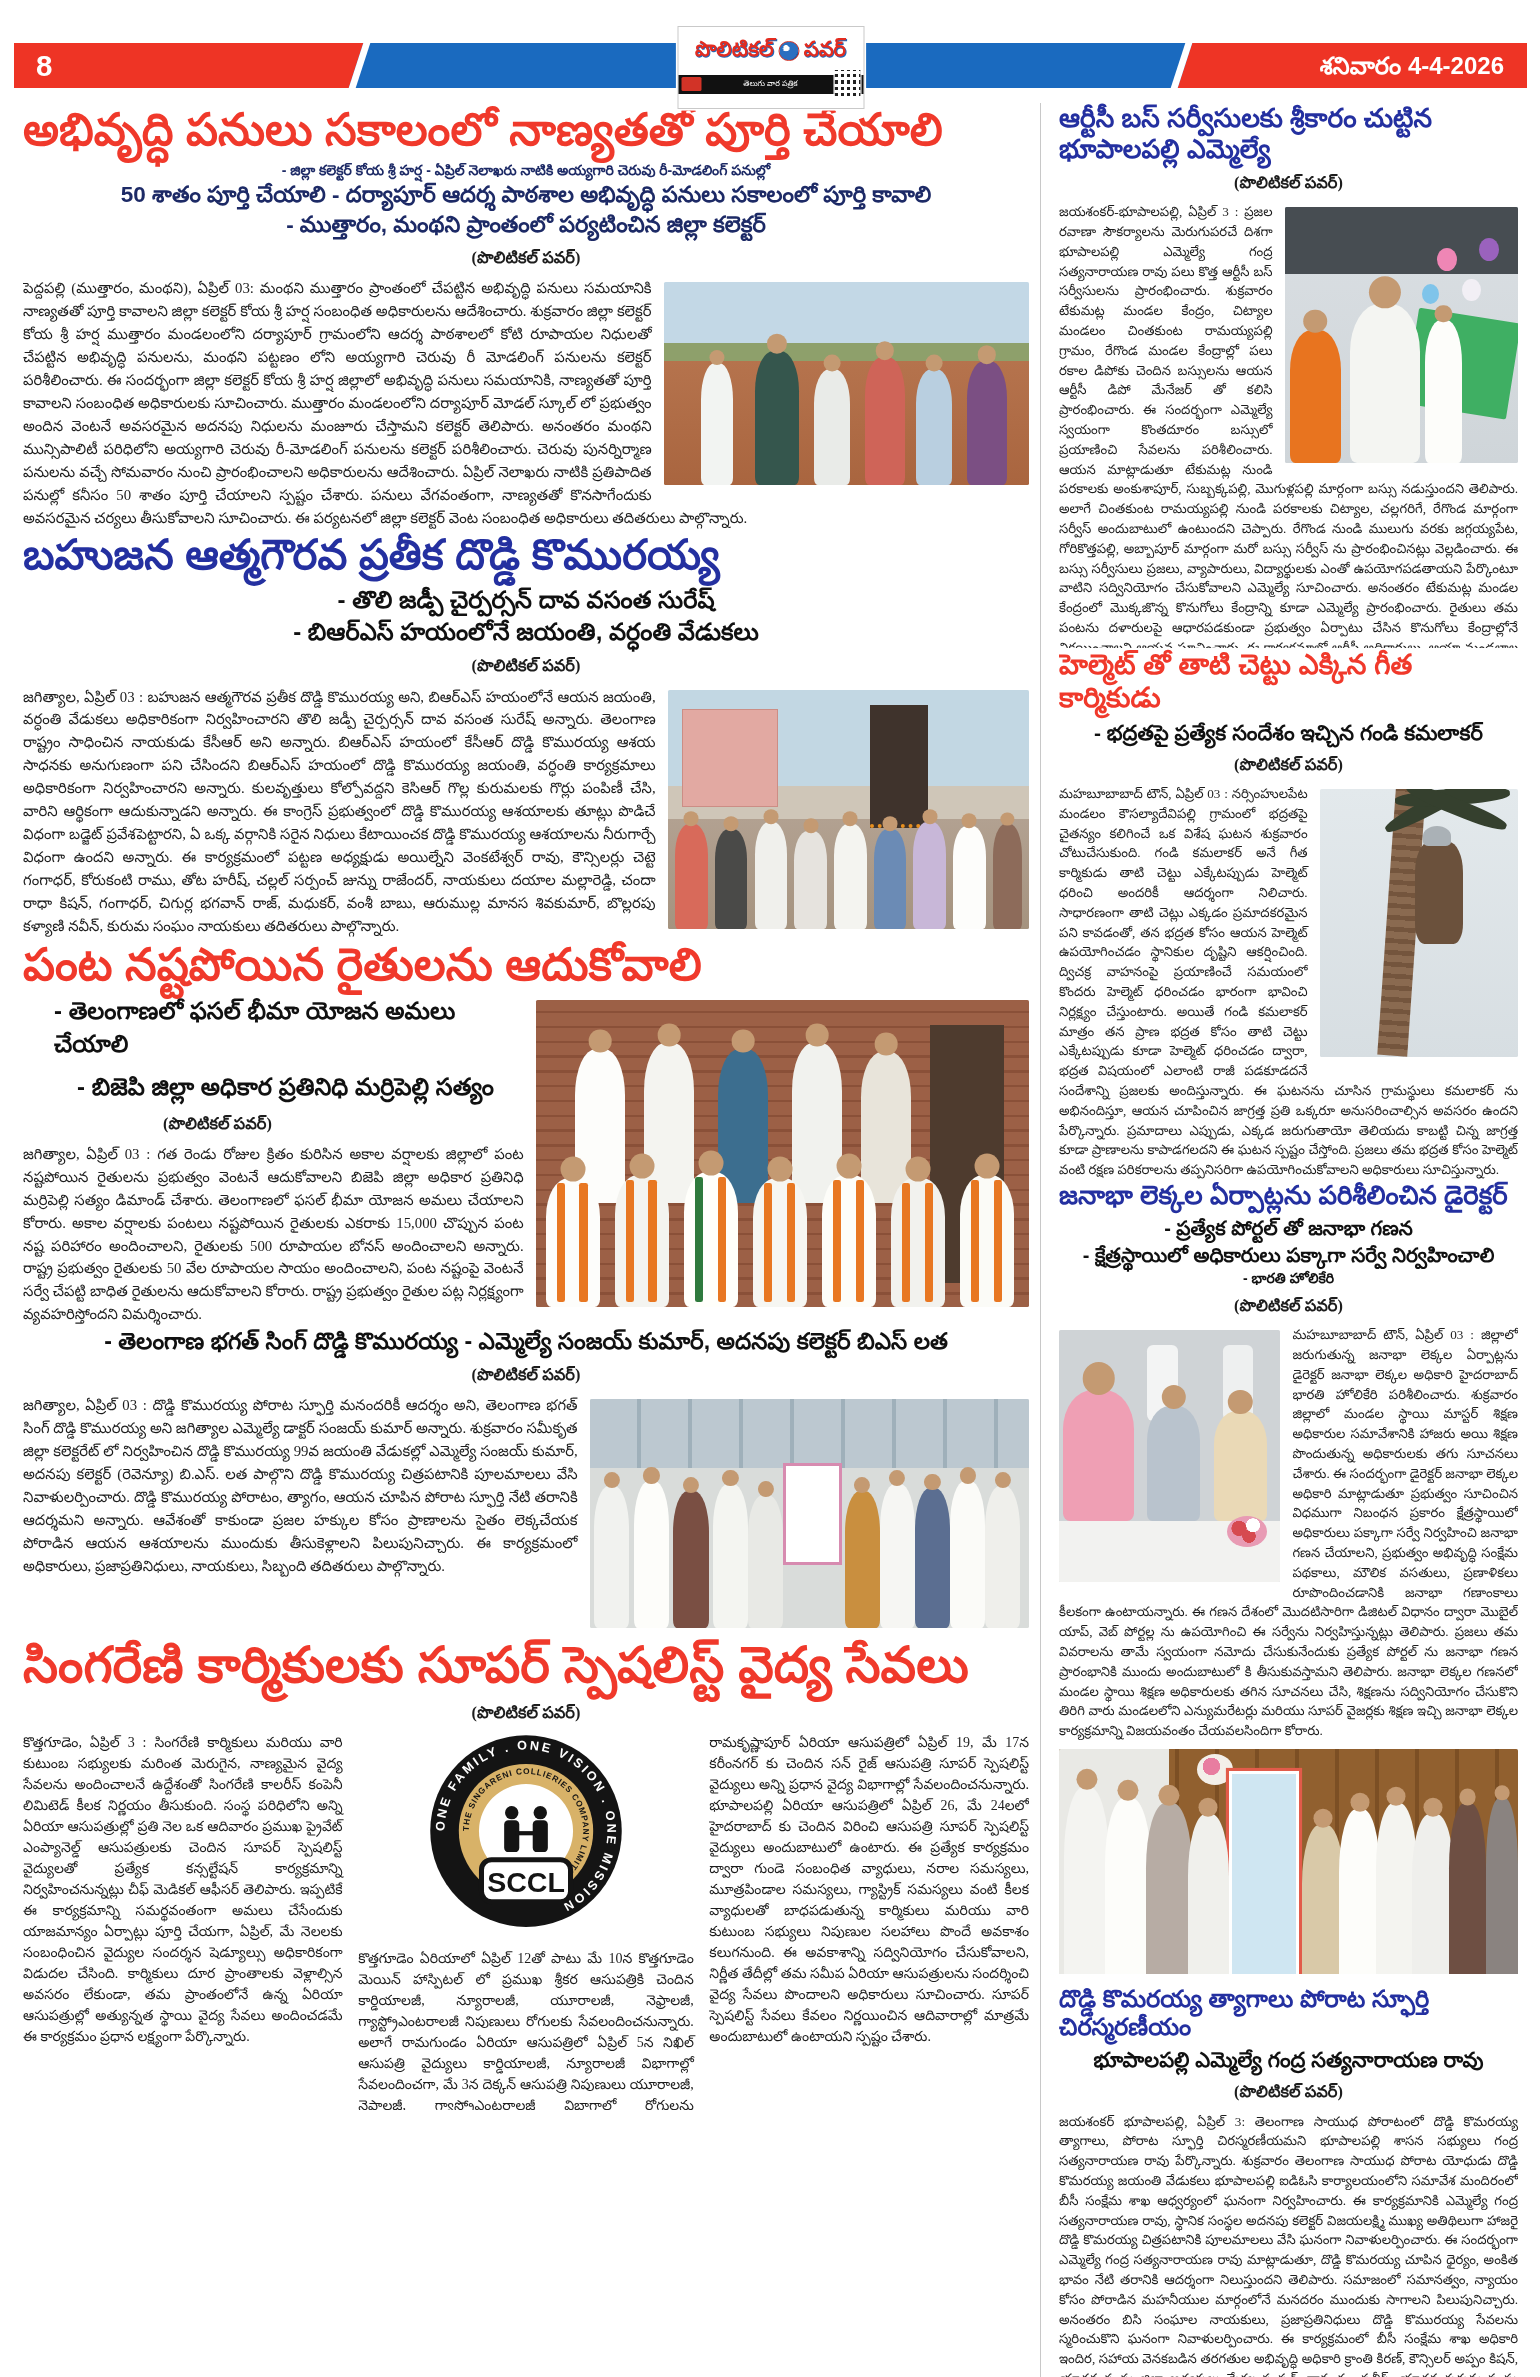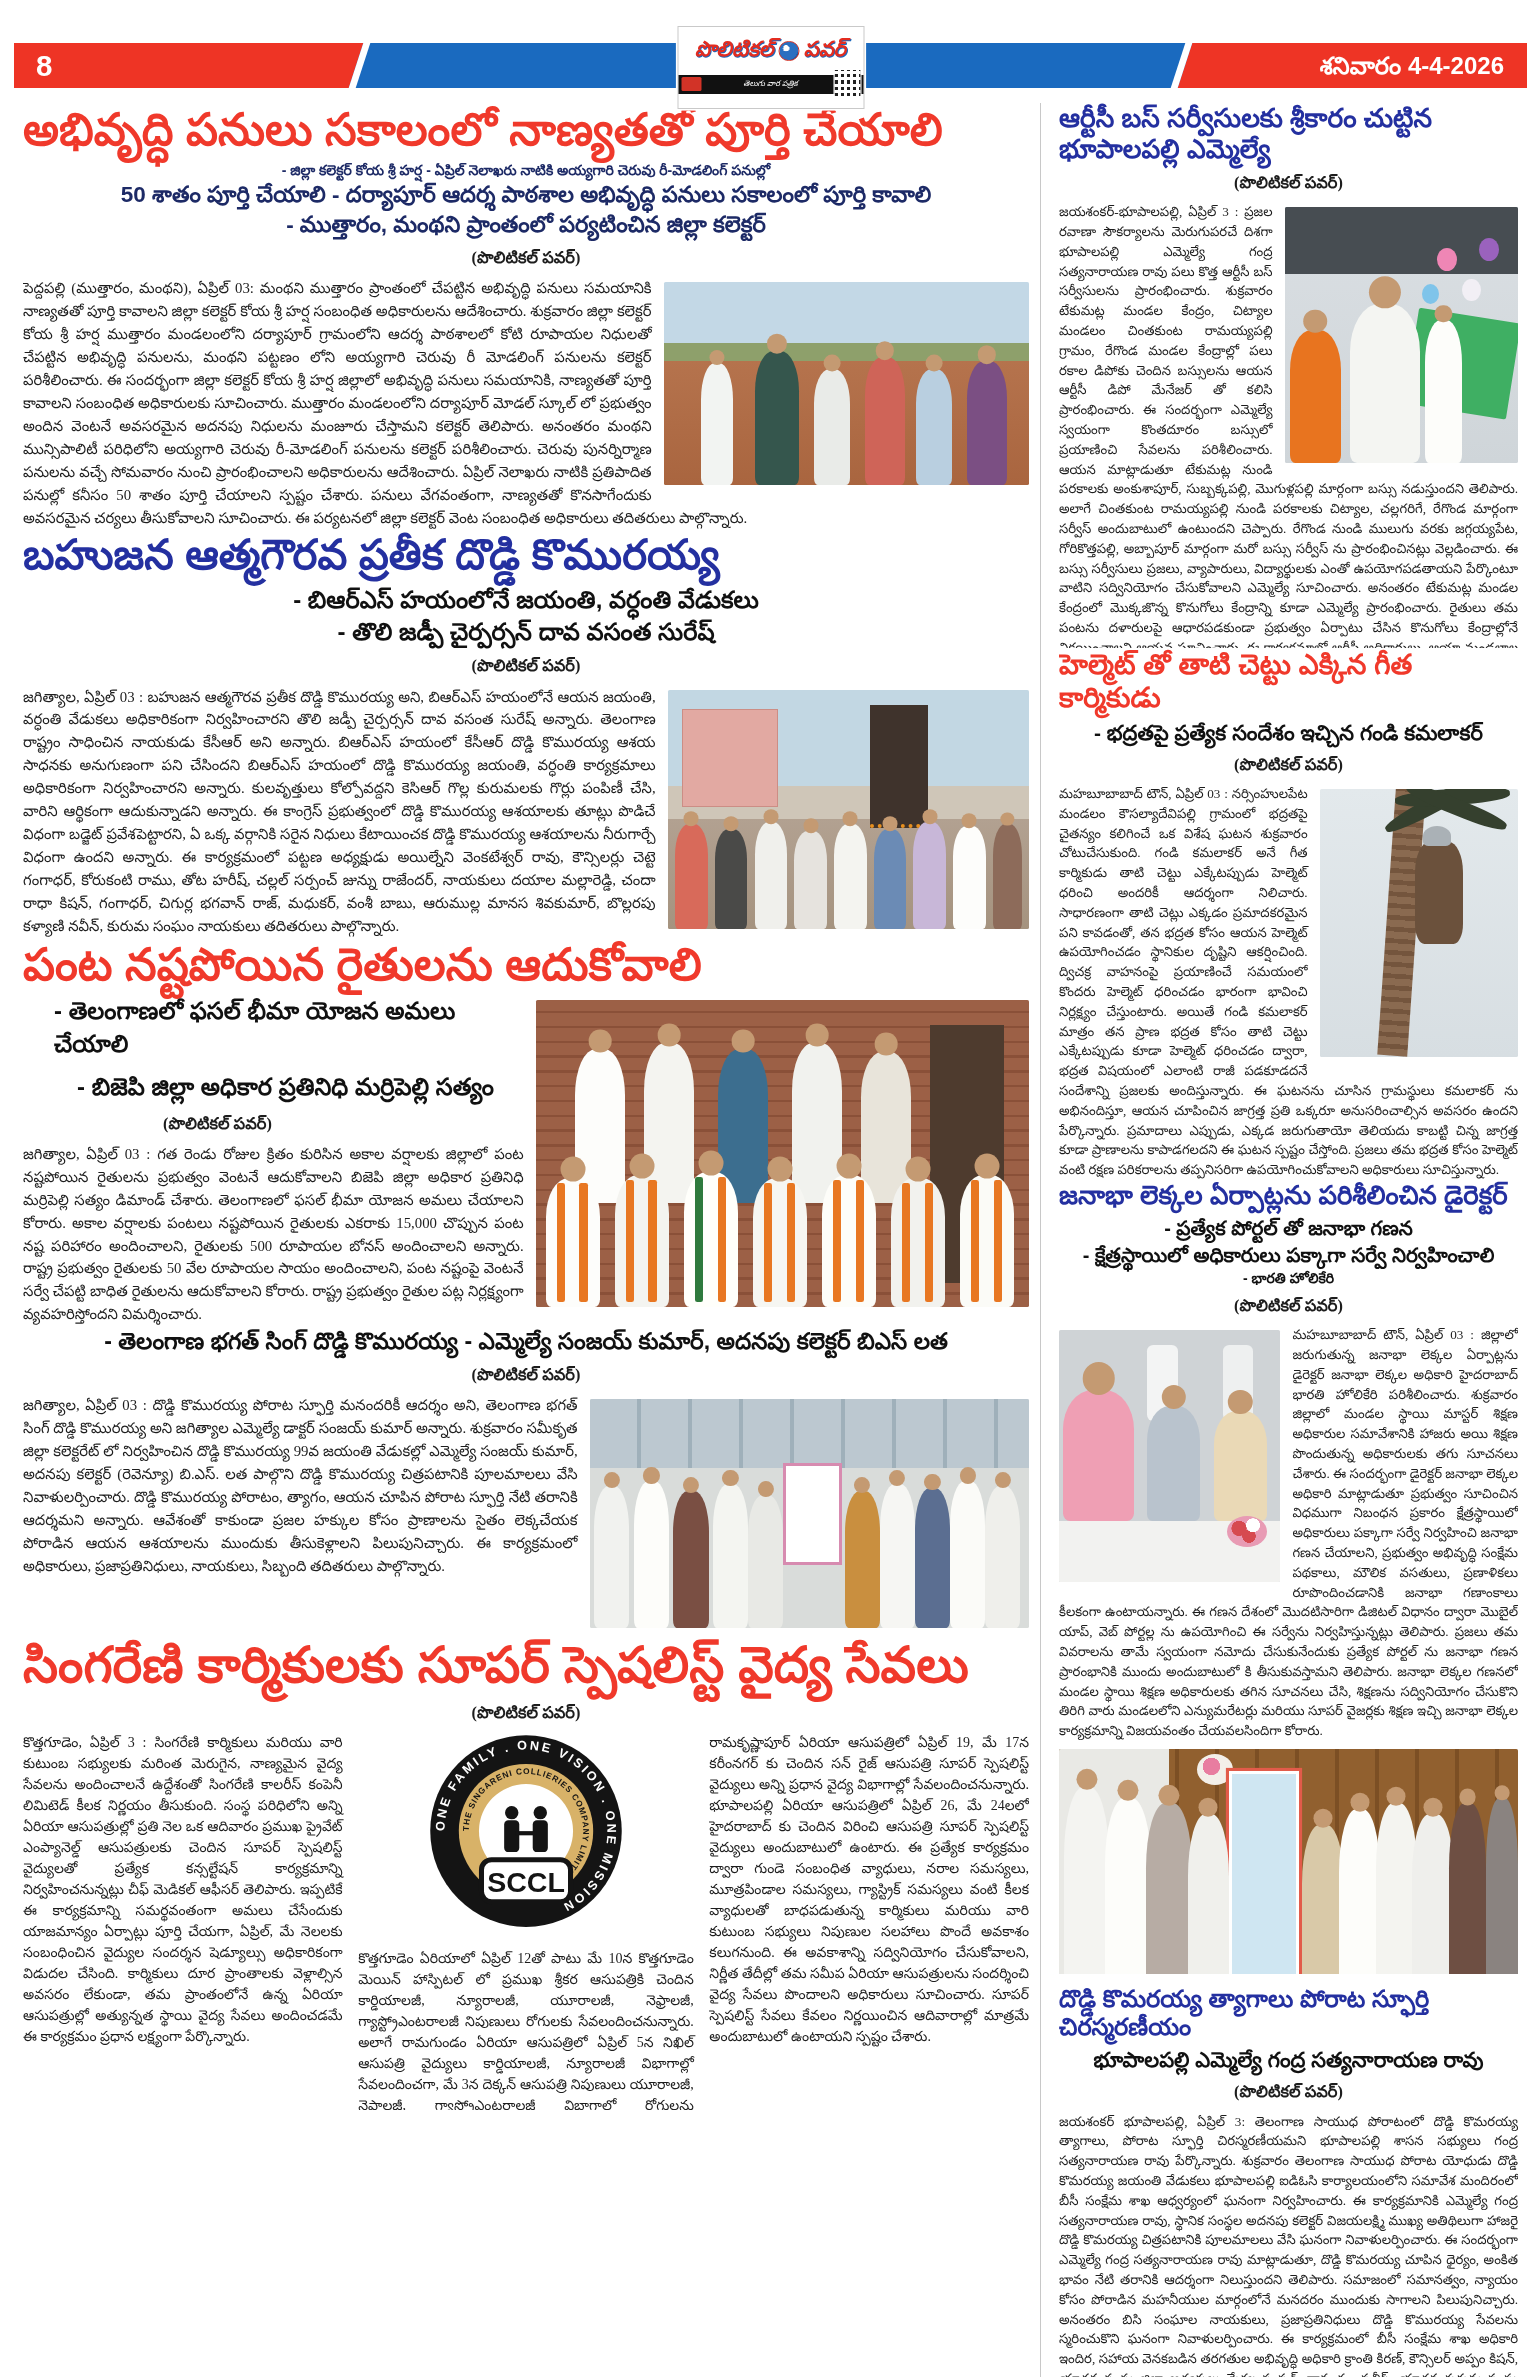--- a/index.html
+++ b/index.html
@@ -7,21 +7,21 @@
         font-family:"Liberation Serif",serif;color:#1d1d1d;}
   
   .topbar{position:absolute;top:43px;left:14px;right:14px;height:45px;background:#ee3425;}
   .topbar .blue{position:absolute;left:342px;right:342px;top:0;bottom:0;background:#1a6abf;
         transform:skewX(-18deg);border-left:7px solid #fff;border-right:7px solid #fff;}
   .pagenum{position:absolute;left:22px;top:0;height:45px;line-height:45px;color:#fff;
         font-family:"Liberation Sans",sans-serif;font-weight:bold;font-size:29.5px;}
   .dateline{position:absolute;right:23px;top:0;height:45px;line-height:45px;color:#fff;
         font-family:"Liberation Sans",sans-serif;font-weight:bold;font-size:24px;}
   .mast{position:absolute;left:50%;top:-17px;transform:translateX(-50%);width:185px;height:81px;
-        background:#fff;border:0.8px solid #c9c9c9;z-index:3;box-shadow:0 0 0 1.6px #fff;font-style:italic;}
+        background:#fff;border:0.8px solid #c9c9c9;z-index:3;box-shadow:0 0 0 1.6px #fff;}
   .mast .row{display:flex;align-items:center;justify-content:center;gap:4.7px;height:48px;}
   .mast .word{color:#e32c20;font-family:"Liberation Sans",sans-serif;font-weight:bold;font-size:21px;
         text-shadow:0.8px 0.8px 0 #1a6abf;}
   .globe{width:18.6px;height:18.6px;border-radius:50%;background:radial-gradient(circle at 35% 35%,#ffffff 0 18%,#2a6fc0 19% 72%,#1a4e90 73%);border:1.6px solid #d23327;}
   .mast .strip{position:relative;height:18.6px;background:#111;color:#fff;
         font-family:"Liberation Sans",sans-serif;font-size:7.8px;line-height:18.6px;text-align:center;}
   .qr{position:absolute;right:1.6px;top:-6.2px;width:26.4px;height:26.4px;background:
         repeating-linear-gradient(0deg,#111 0 3.1px,#fff 3.1px 6.2px),
         repeating-linear-gradient(90deg,#111 0 3.1px,#fff 3.1px 6.2px);background-blend-mode:screen;border:1.6px solid #fff;}
   .redchip{position:absolute;left:3.1px;top:1.6px;width:20px;height:14px;background:#d23327;border-radius:1.6px;}
@@ -98,22 +98,22 @@
             <span class="pf" style="left:55%;width:11%;height:63%;background:#cf6458"></span>
             <span class="pf" style="left:69%;width:10%;height:57%;background:#b9cfe0"></span>
             <span class="pf" style="left:83%;width:11%;height:61%;background:#7b4f83"></span>
           </div>
           <span class="txt">పెద్దపల్లి (ముత్తారం, మంథని), ఏప్రిల్ 03: మంథని ముత్తారం ప్రాంతంలో చేపట్టిన అభివృద్ధి పనులు సమయానికి నాణ్యతతో పూర్తి కావాలని జిల్లా కలెక్టర్ కోయ శ్రీ హర్ష సంబంధిత అధికారులను ఆదేశించారు. శుక్రవారం జిల్లా కలెక్టర్ కోయ శ్రీ హర్ష ముత్తారం మండలంలోని దర్యాపూర్ గ్రామంలోని ఆదర్శ పాఠశాలలో కోటి రూపాయల నిధులతో చేపట్టిన అభివృద్ధి పనులను, మంథని పట్టణం లోని అయ్యగారి చెరువు రీ మోడలింగ్ పనులను కలెక్టర్ పరిశీలించారు. ఈ సందర్భంగా జిల్లా కలెక్టర్ కోయ శ్రీ హర్ష జిల్లాలో అభివృద్ధి పనులు సమయానికి, నాణ్యతతో పూర్తి కావాలని సంబంధిత అధికారులకు సూచించారు. ముత్తారం మండలంలోని దర్యాపూర్ మోడల్ స్కూల్ లో ప్రభుత్వం అందిన వెంటనే అవసరమైన అదనపు నిధులను మంజూరు చేస్తామని కలెక్టర్ తెలిపారు. అనంతరం మంథని మున్సిపాలిటీ పరిధిలోని అయ్యగారి చెరువు రీ-మోడలింగ్ పనులను కలెక్టర్ పరిశీలించారు. చెరువు పునర్నిర్మాణ పనులను వచ్చే సోమవారం నుంచి ప్రారంభించాలని అధికారులను ఆదేశించారు. ఏప్రిల్ నెలాఖరు నాటికి ప్రతిపాదిత పనుల్లో కనీసం 50 శాతం పూర్తి చేయాలని స్పష్టం చేశారు. పనులు వేగవంతంగా, నాణ్యతతో కొనసాగేందుకు అవసరమైన చర్యలు తీసుకోవాలని సూచించారు. ఈ పర్యటనలో జిల్లా కలెక్టర్ వెంట సంబంధిత అధికారులు తదితరులు పాల్గొన్నారు.</span>
         </div>
       </section>
 
       <section class="art-b">
         <h1 class="hl blue" style="font-size:42px">బహుజన ఆత్మగౌరవ ప్రతీక దొడ్డి కొమురయ్య</h1>
+        <div class="sub" style="font-size:24px">- తొలి జడ్పీ చైర్పర్సన్ దావ వసంత సురేష్</div>
         <div class="sub" style="font-size:24px">- బిఆర్ఎస్ హయంలోనే జయంతి, వర్ధంతి వేడుకలు</div>
-        <div class="sub" style="font-size:24px">- తొలి జడ్పీ చైర్పర్సన్ దావ వసంత సురేష్</div>
         <div class="byline">(పొలిటికల్ పవర్)</div>
         <div class="body">
           <div class="photo f-r" style="width:361px;height:239px;background:linear-gradient(180deg,#c2d7e3 0%,#c2d7e3 40%,#cfc6b8 40%,#cfc6b8 54%,#b2a191 54%,#a5937f 100%)">
             <span style="position:absolute;left:4%;top:8%;width:26%;height:40%;background:#e2a9a2;border:1.6px solid #cc8d85"></span>
             <span style="position:absolute;left:56%;top:6%;width:16%;height:50%;background:#3f332c;border-bottom:4.7px dotted #e8901f"></span>
             <span class="pf" style="left:2%;width:9%;height:44%;background:#d86a5a"></span>
             <span class="pf" style="left:13%;width:9%;height:42%;background:#4a4a48"></span>
             <span class="pf" style="left:24%;width:9%;height:45%;background:#f0f0ec"></span>
             <span class="pf" style="left:35%;width:9%;height:41%;background:#e6e3de"></span>
             <span class="pf" style="left:46%;width:9%;height:44%;background:#f4f4f0"></span>

